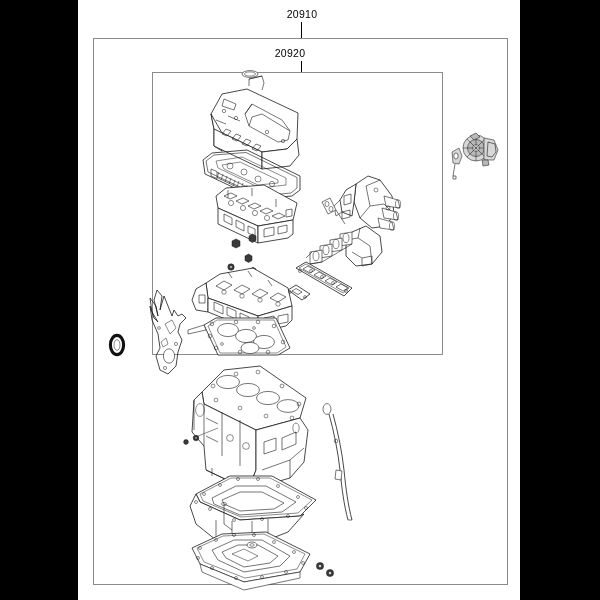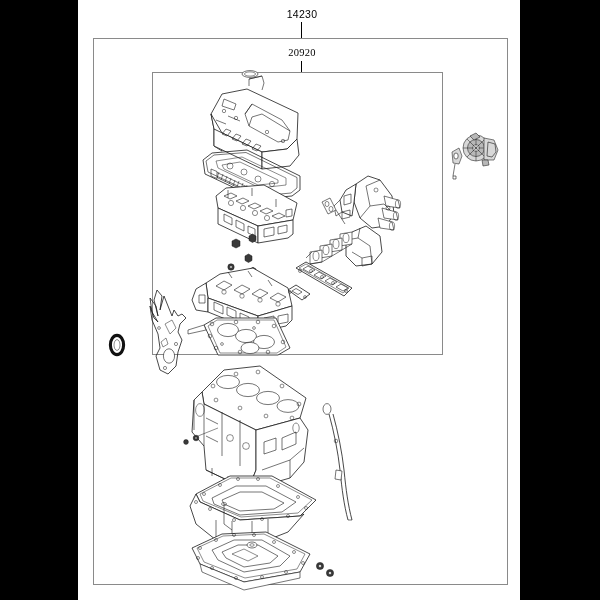--- a/index.html
+++ b/index.html
@@ -85,24 +85,24 @@
 
 <div id="page">
 
   <div id="sheet"></div>
   <div class="band" id="band-left"></div>
   <div class="band" id="band-right"></div>
 
   <div class="group-box" id="box-outer"></div>
   <div class="group-box" id="box-inner"></div>
 
-  <div class="callout" style="left:252px; top:8px; width:100px;">14230</div>
+  <div class="callout" style="left:252px; top:8px; width:100px;">20910</div>
   <div class="leader" style="left:301px; top:22px; height:16px;"></div>
 
-  <div class="callout" style="left:252px; top:47px; width:100px;font-family:Liberation Serif, serif;">20920</div>
+  <div class="callout" style="left:240px; top:47px; width:100px;">20920</div>
   <div class="leader" style="left:301px; top:61px; height:11px;"></div>
 
   <svg id="art" viewBox="0 0 600 600">
 
     <g>
 
       <path class="lnf" d="M211 114 L222 94 L247 89 L298 113 L297 139 L287 149 L262 152 L214 129 Z"></path>
 
       <path class="lnf" d="M211 114 L214 129 L214 146 L222 151 L222 133 Z"></path>
       <path class="lnf" d="M214 146 L262 169 L262 152 L214 129 Z"></path>

